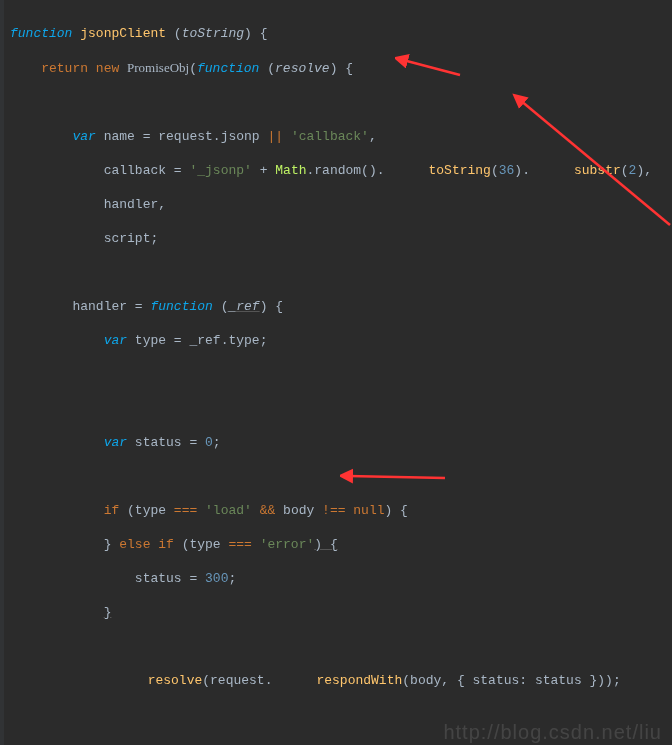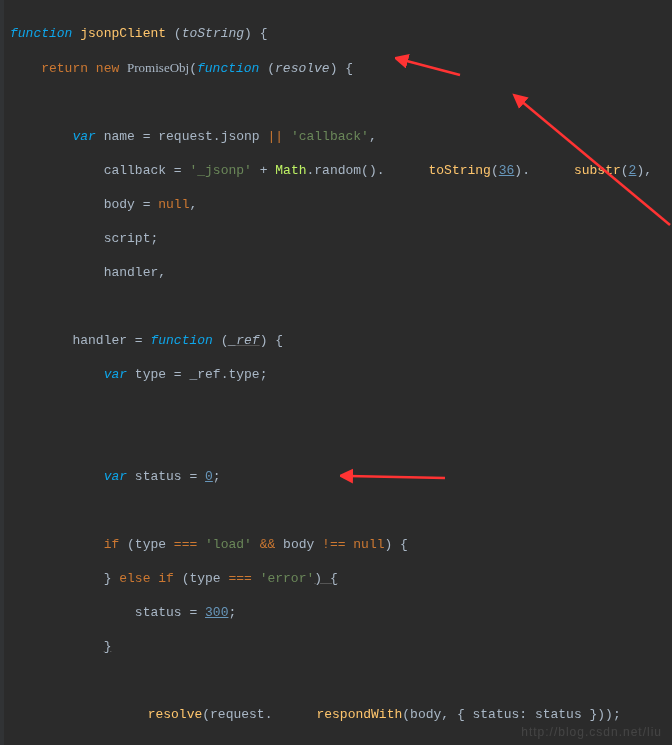--- a/index.html
+++ b/index.html
@@ -18,36 +18,36 @@
     padding: 8px 10px;
     position: relative;
     white-space: pre;
   }
   .line { display: block; }
   .kw { color: #0ea5e9; font-style: italic; }
   .kw2 { color: #cc7832; }
   .fn { color: #ffc66d; }
   .param { color: #a9b7c6; font-style: italic; }
   .str { color: #6a8759; }
-  .num { color: #6897bb; text-decoration: underline; }
+  .num { color: #6897bb; }
   .global { color: #bef264; }
   .method { color: #ffc66d; margin-left: 44px; }
   .obj { color: #a9b7c6; font-family: Liberation Serif, serif; }
   .null { color: #cc7832; }
   .ul { text-decoration: underline; text-decoration-color: #555; }
   .arrow {
     position: absolute;
     pointer-events: none;
   }
   .watermark {
     position: absolute;
     bottom: 4px;
     right: 10px;
     color: rgba(255,255,255,0.12);
-    font-size: 12px;
+    font-size: 20px;
     font-family: sans-serif;
     letter-spacing: 1px;
   }
   .gutter-left {
     position: absolute;
     left: 0;
     top: 0;
     width: 4px;
     height: 100%;
     background: #313335;
@@ -57,23 +57,22 @@
 <body>
 
 <div class="gutter-left"></div>
 
 <div class="editor">
 <span class="line"><span class="kw">function</span> <span class="fn">jsonpClient</span> (<span class="param">toString</span>) {</span>
 <span class="line">    <span class="kw2">return</span> <span class="kw2">new</span> <span class="obj">PromiseObj</span>(<span class="kw">function</span> (<span class="param">resolve</span>) {</span>
 <span class="line"> </span>
 <span class="line">        <span class="kw">var</span> <span>name = request.jsonp </span><span class="kw2">||</span><span class="str"> 'callback'</span>,</span>
 <span class="line">            <span>callback = </span><span class="str">'_jsonp'</span><span> + </span><span class="global">Math</span><span>.random().</span><span class="method">toString</span>(<span class="num">36</span>).<span class="method">substr</span>(<span class="num">2</span>),</span>
-<span class="line">            <span>body = </span><span class="null">null</span>,</span>
+<span class="line">            <span>handler,</span></span>
 <span class="line">            <span>script;</span></span>
-<span class="line">            <span>handler,</span></span>
 <span class="line"> </span>
 <span class="line">        <span>handler = </span><span class="kw">function</span> (<span class="param ul">_ref</span>) {</span>
 <span class="line">            <span class="kw">var</span><span> type = _ref.type;</span></span>
 <span class="line"> </span>
 <span class="line"> </span>
 <span class="line">            <span class="kw">var</span><span> status = </span><span class="num">0</span>;</span>
 <span class="line"> </span>
 <span class="line">            <span class="kw2">if</span><span> (type </span><span class="kw2">===</span><span class="str"> 'load' </span><span class="kw2">&amp;&amp;</span><span> body </span><span class="kw2">!==</span><span class="null"> null</span>) {</span>
 <span class="line">            <span>} </span><span class="kw2">else if</span><span> (type </span><span class="kw2">===</span><span class="str"> 'error'</span><span class="ul">) {</span></span>
 <span class="line">                <span>status = </span><span class="num">300</span>;</span>

